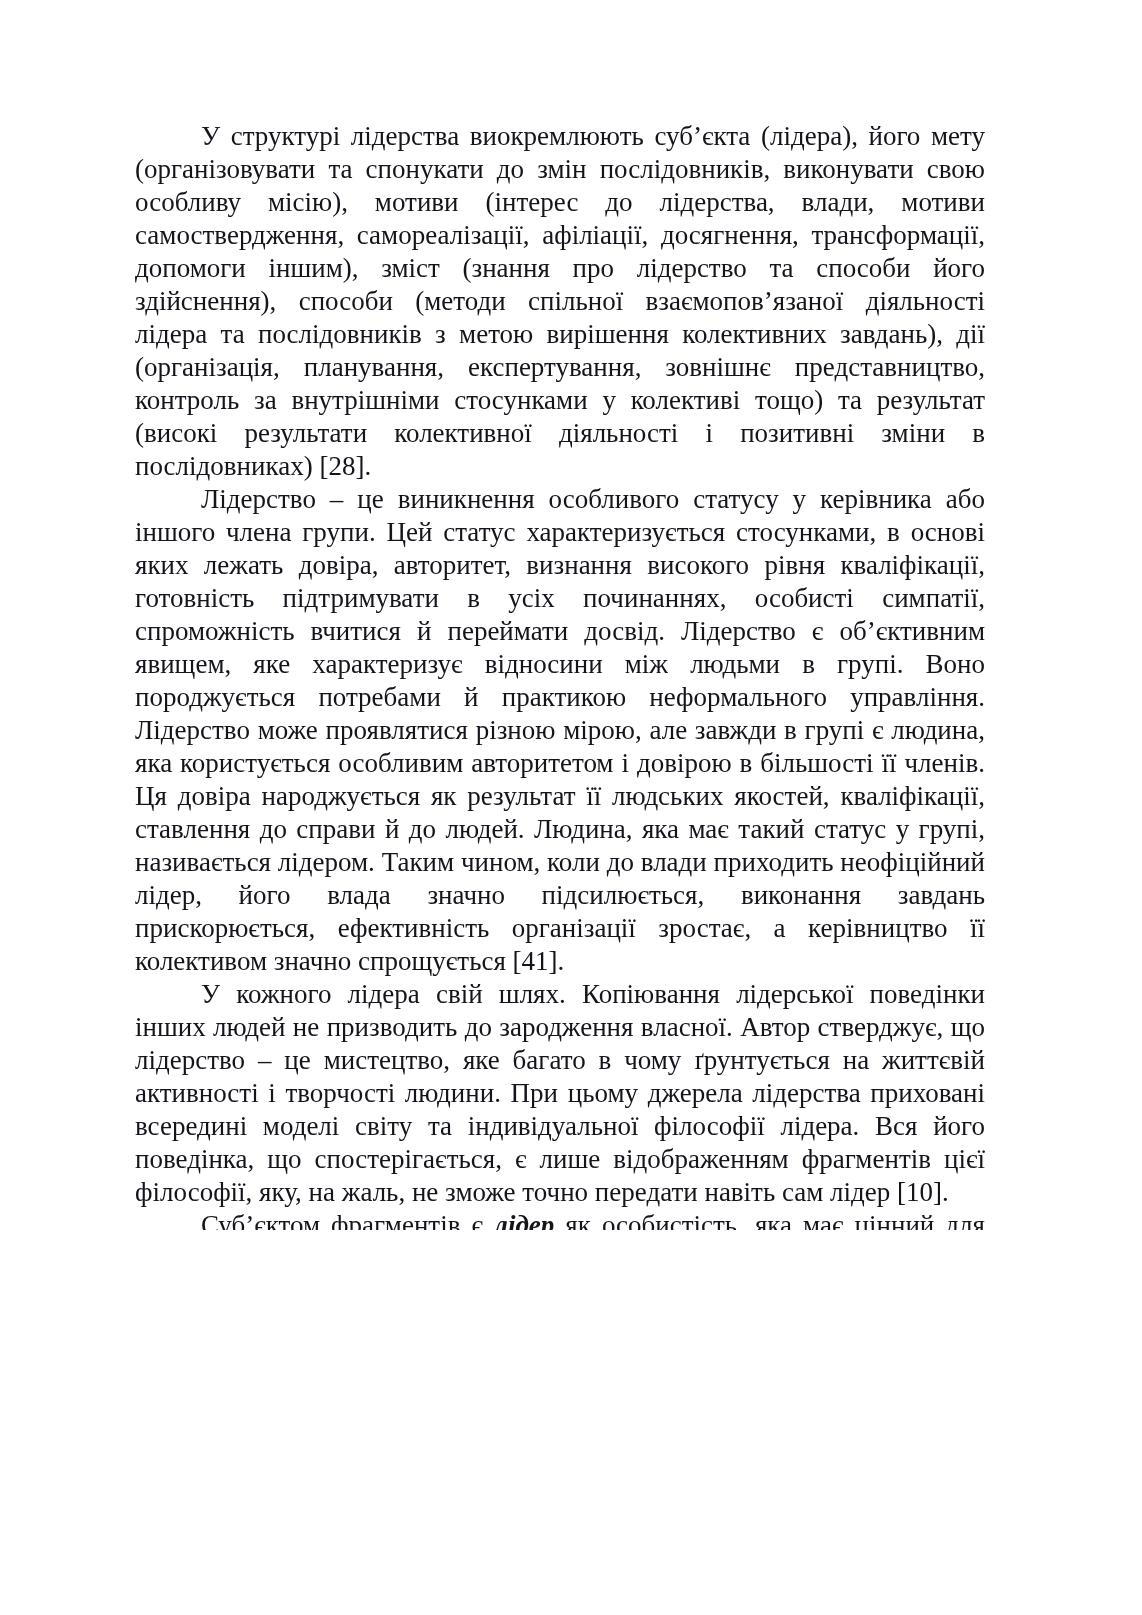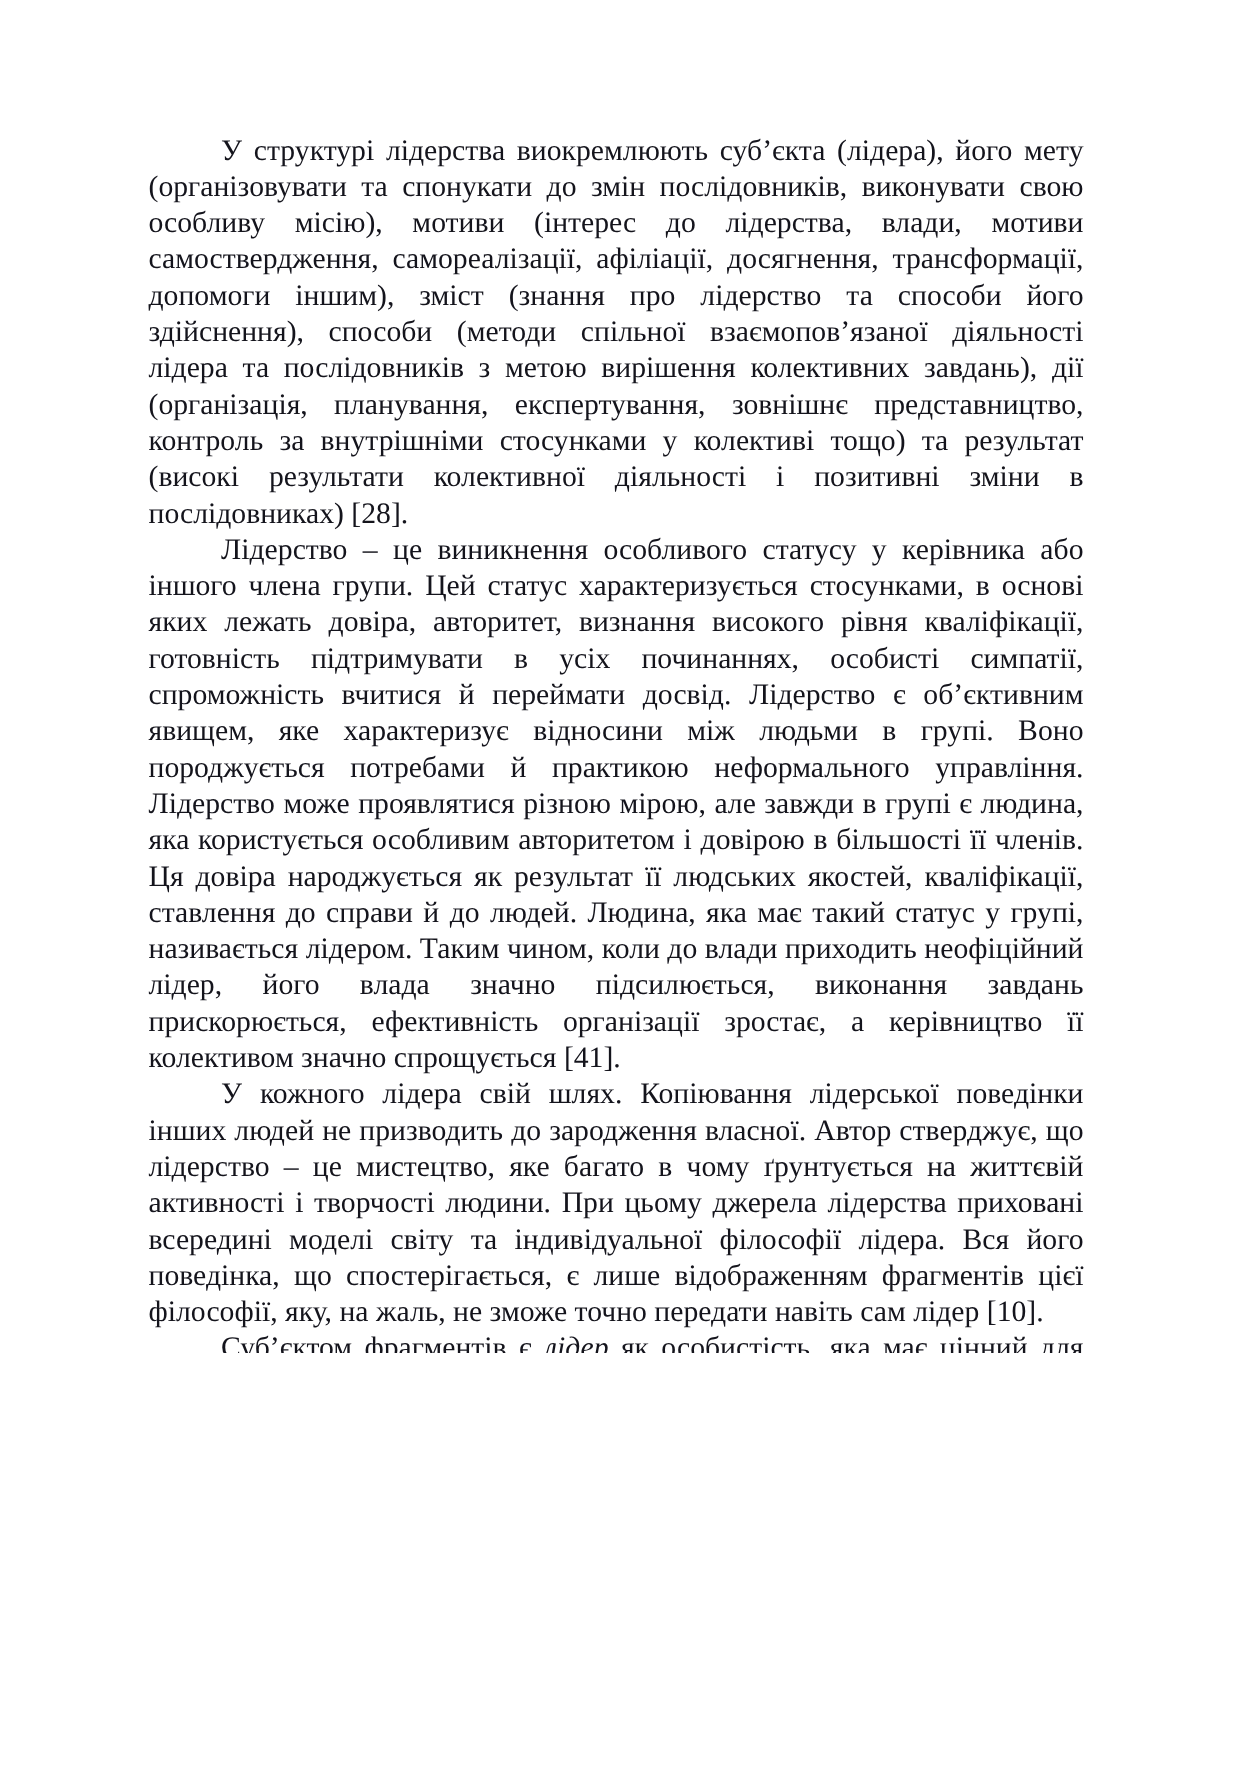--- a/index.html
+++ b/index.html
@@ -27,20 +27,21 @@
     text-align: justify;
     text-justify: inter-word;
   }
   .para {
     margin: 0;
     padding: 0;
     text-indent: 66px;
   }
   .para .run-italic {
     font-style: italic;
+    font-weight: bold;
   }
   .page-number {
     position: absolute;
     left: 135px;
     width: 850px;
     top: 1487px;
     text-align: center;
     font-size: 26px;
     line-height: 30px;
   }

